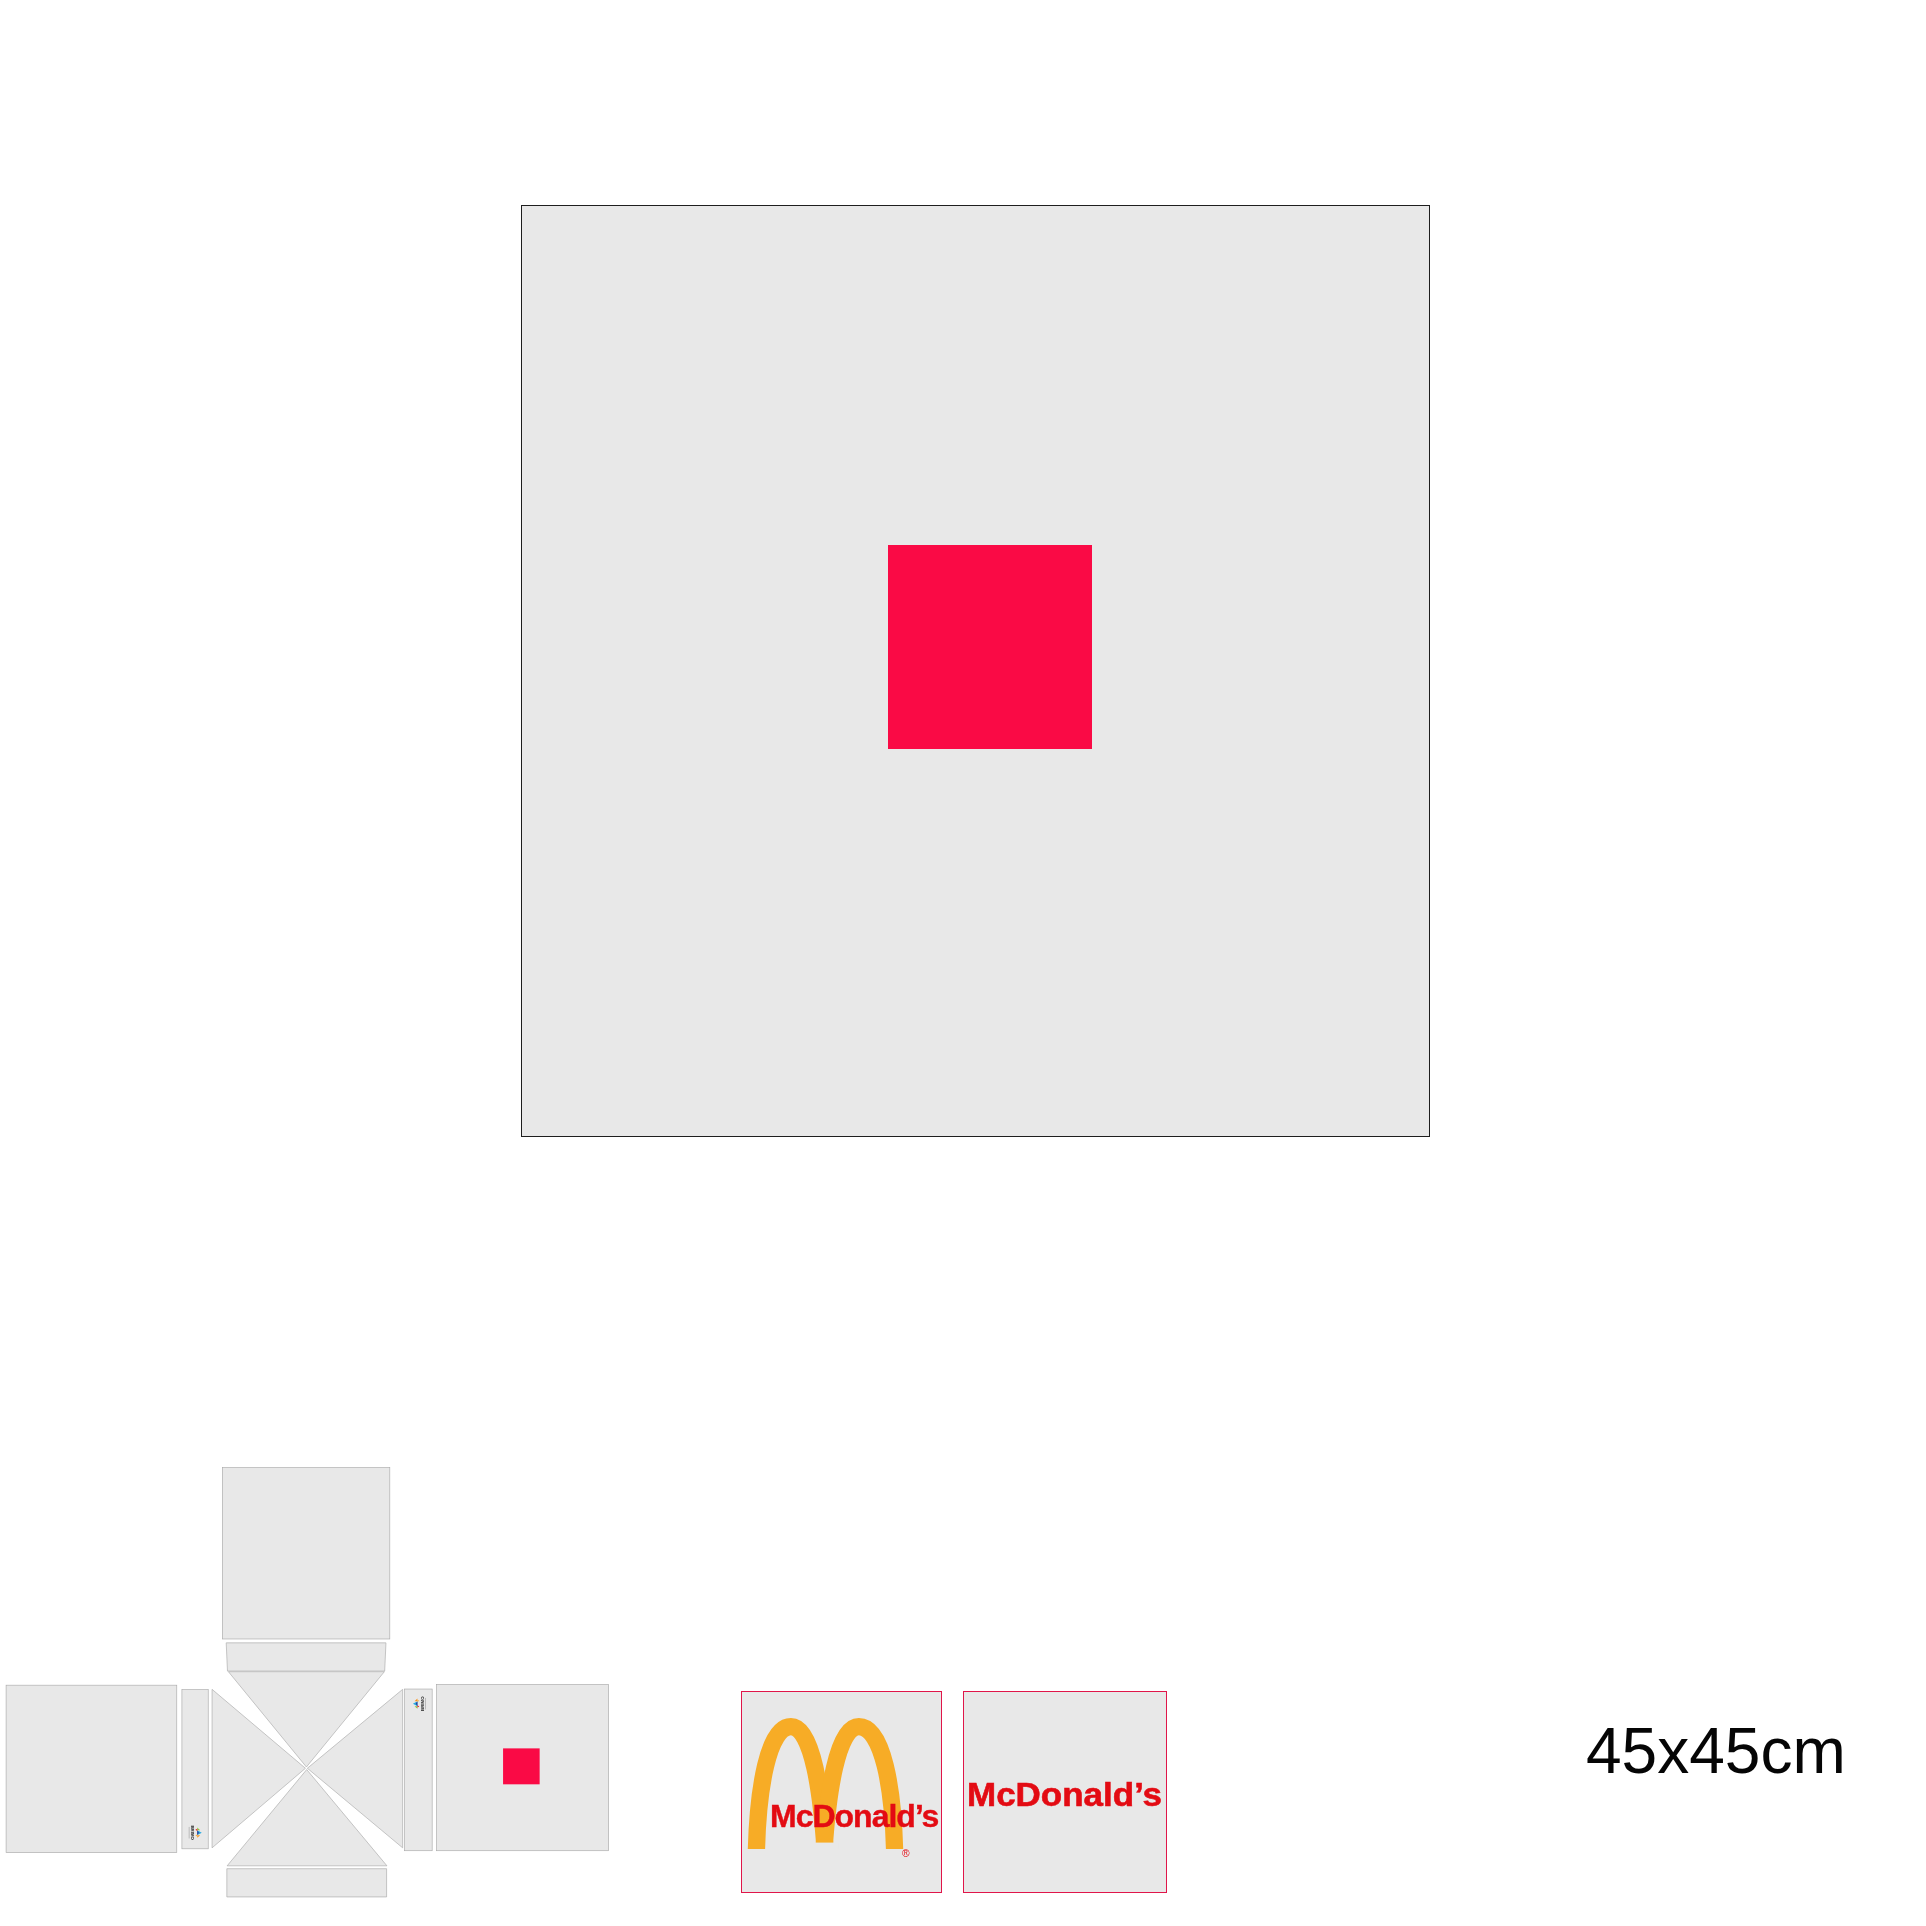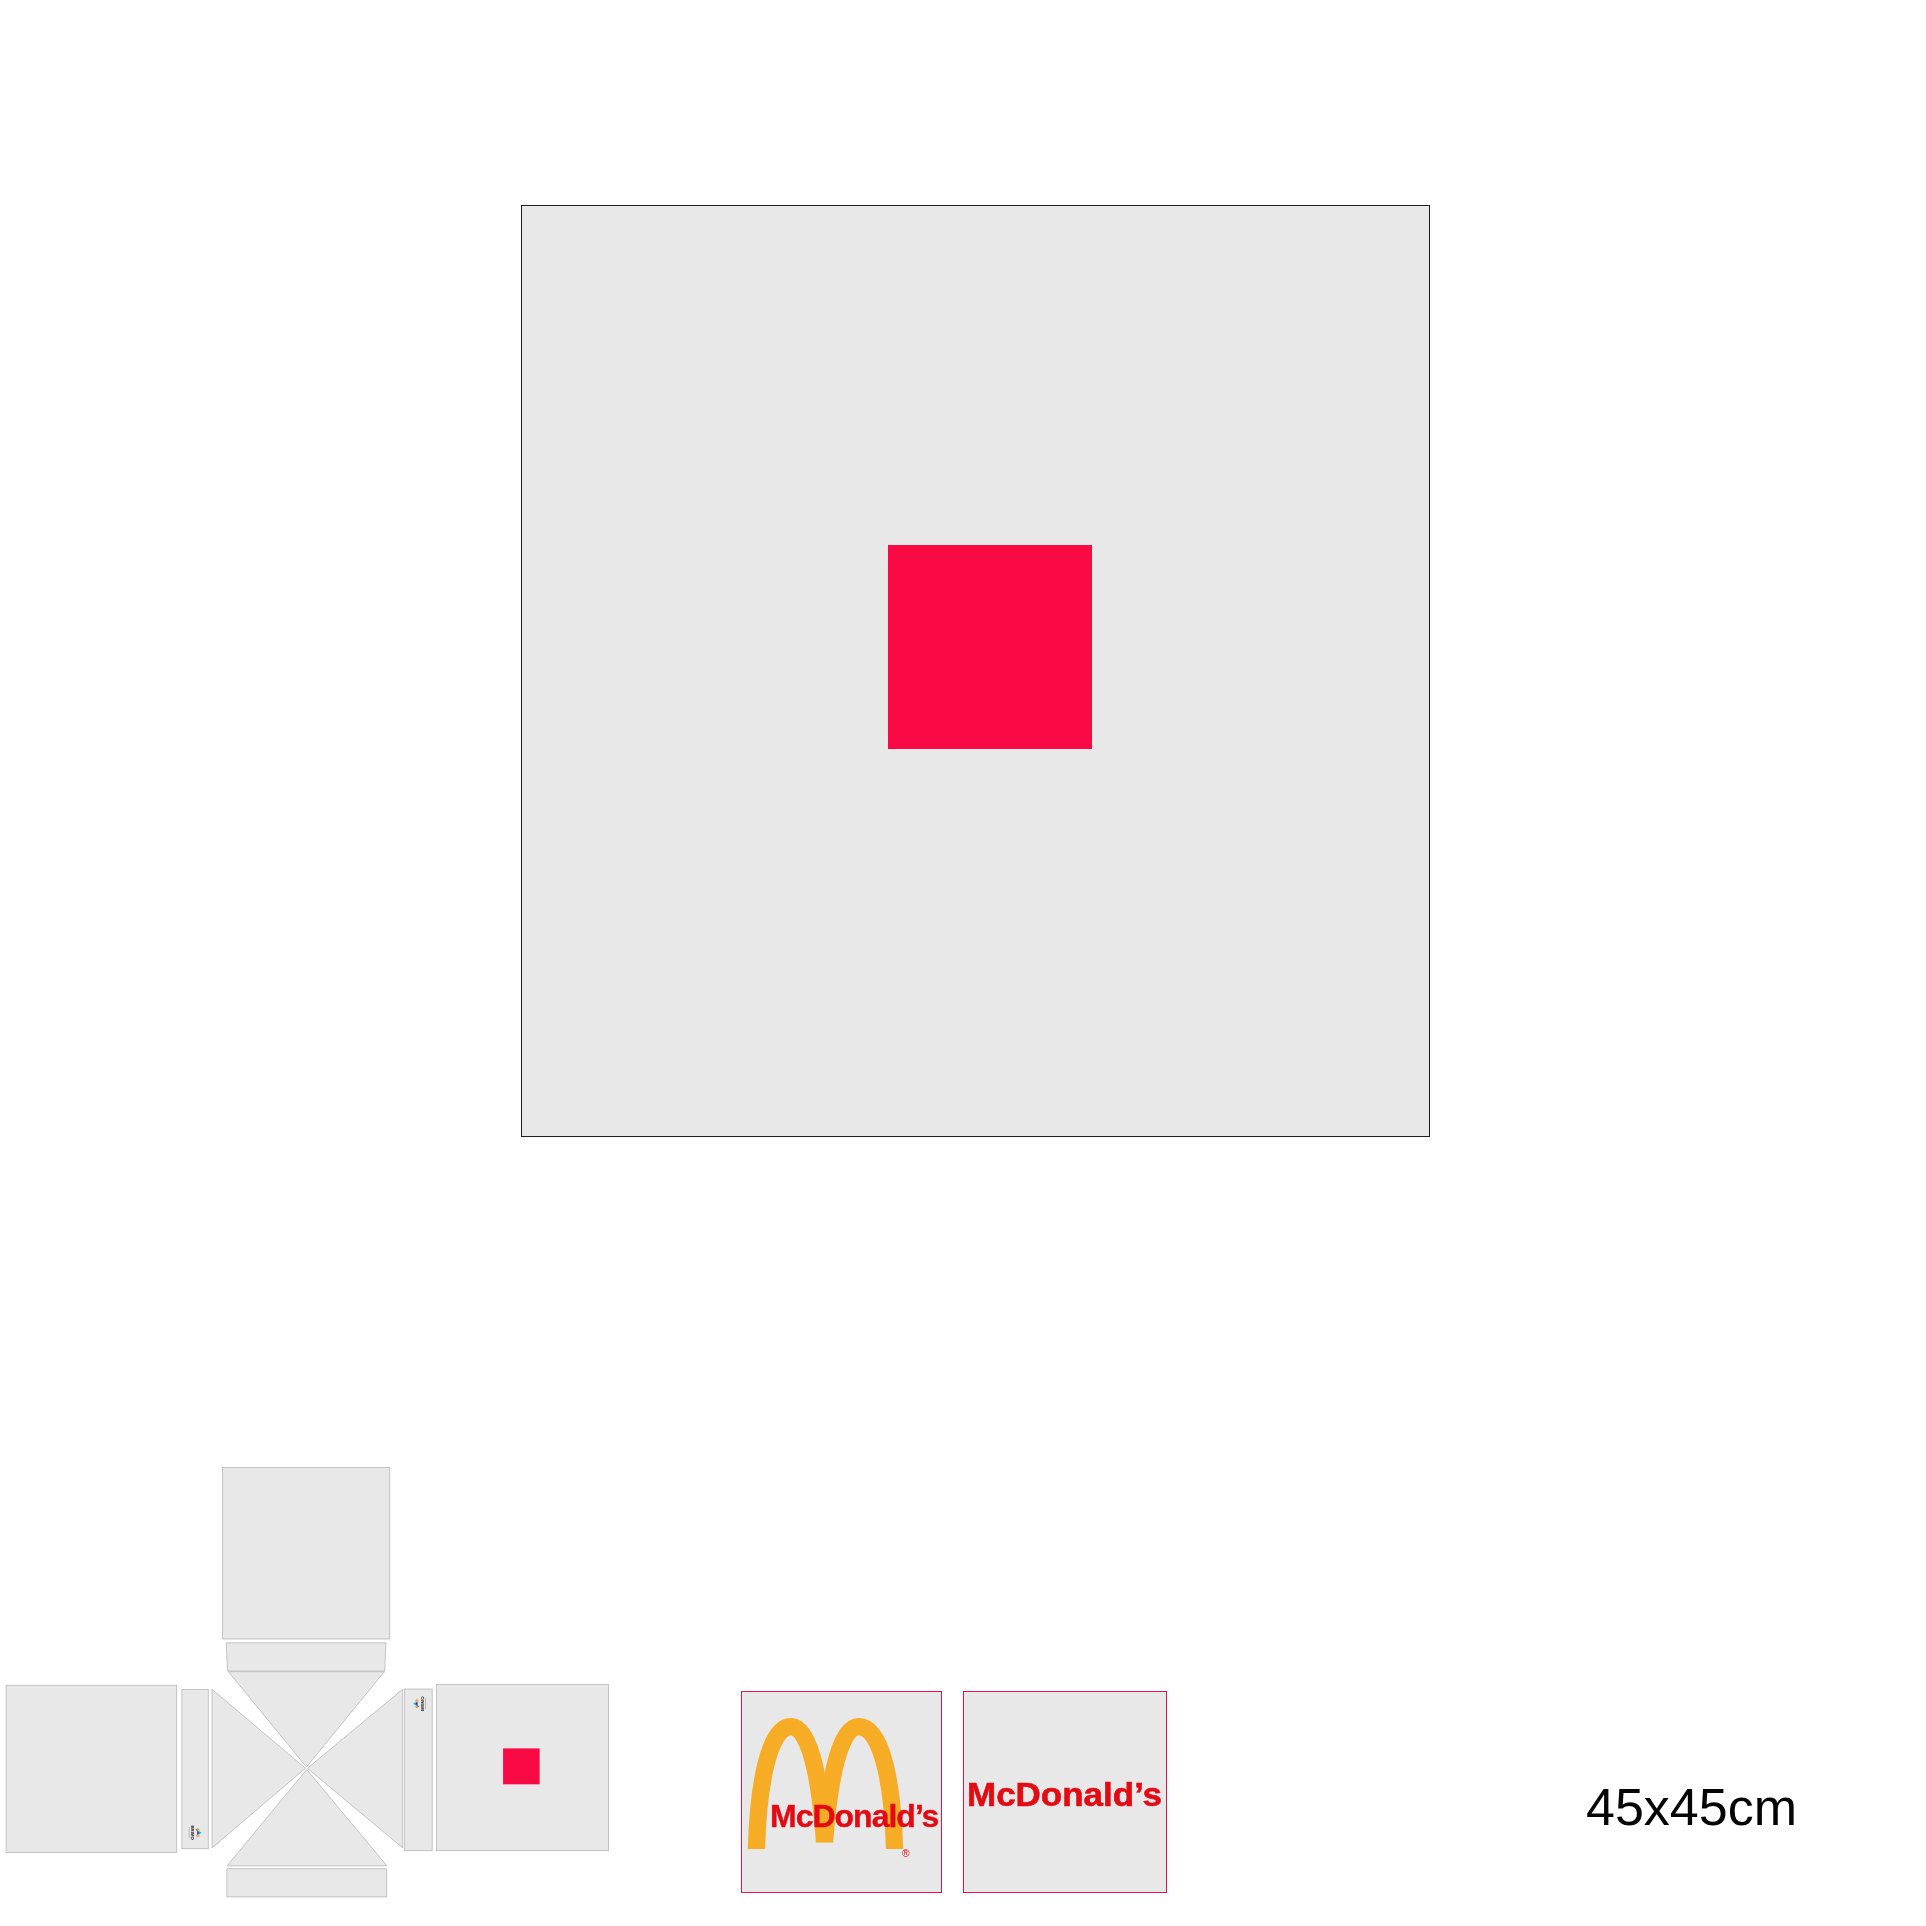--- a/index.html
+++ b/index.html
@@ -83,14 +83,14 @@
 </svg>
 
 <div class="abs" style="left:770px;top:1802px;width:171px;height:28px;font-weight:bold;font-size:32px;line-height:28px;color:#e30b13;letter-spacing:-1px;-webkit-text-stroke:0.4px #e30b13;">McDonald’s</div>
 
 <div class="abs" style="left:902px;top:1848px;font-size:10.3px;color:#e30b13;">®</div>
 
 <div class="abs" style="left:963px;top:1691px;width:204px;height:202px;background:#e8e8e8;border:1.9px solid #e0164a;"></div>
 
 <div class="abs" style="left:967px;top:1780px;width:193px;height:29.5px;font-weight:bold;font-size:33px;line-height:29.5px;color:#e30b13;letter-spacing:0px;transform:scaleX(1.06);transform-origin:0 0;-webkit-text-stroke:0.6px #e30b13;">McDonald’s</div>
 
-<div class="abs" style="left:1586px;top:1770px;font-size:52px;line-height:74px;color:#050505;">45x45cm</div>
+<div class="abs" style="left:1586px;top:1714px;font-size:64px;line-height:74px;color:#050505;">45x45cm</div>
 
 
 </body></html>

